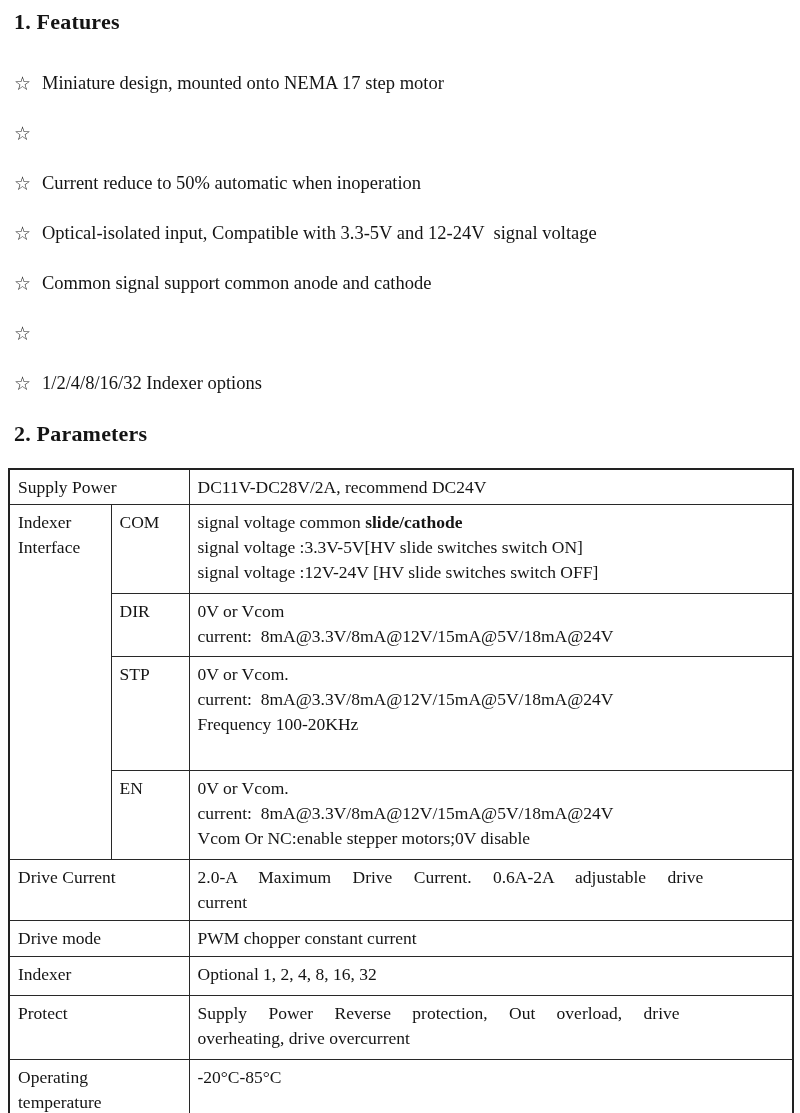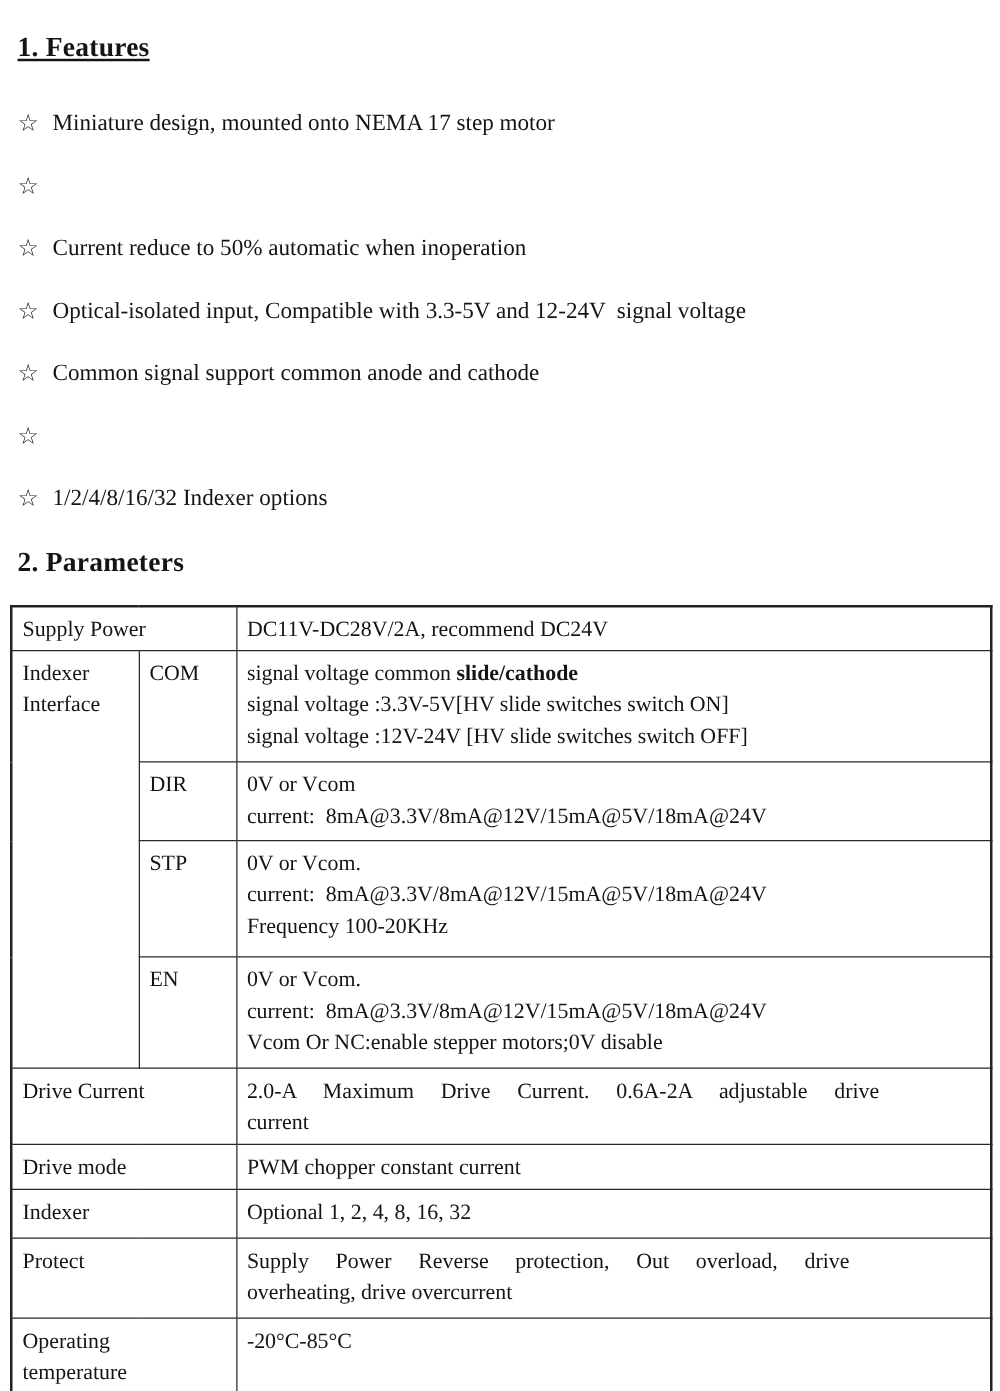--- a/index.html
+++ b/index.html
@@ -6,21 +6,21 @@
   .page{
     width:800px;height:1113px;box-sizing:border-box;
     background:#ffffff;color:#141414;
     font-family:"Liberation Serif", serif;
     padding:8px 8px 0 8px;overflow:hidden;
   }
   .heading{
     font-size:22px;font-weight:bold;line-height:28px;margin-left:6px;
     letter-spacing:0.2px;
   }
-  .heading-features{margin-top:16px;text-decoration:underline;}
+  .heading-features{margin-top:0;}
   .heading-params{margin-top:8px;}
   .features-list{margin-top:34px;margin-left:6px;}
   .feature-item{
     display:flex;align-items:flex-start;
     min-height:26px;margin-bottom:24px;
   }
   .star{
     font-family:"DejaVu Sans", sans-serif;
     font-size:19px;line-height:26px;width:28px;flex:0 0 28px;color:#1c1c1c;
   }
@@ -102,21 +102,21 @@
         <td class="cell-label">COM</td>
         <td class="cell-value cell-pre"><span>signal voltage common </span><strong>slide/cathode</strong><span>
 signal voltage :3.3V-5V[HV slide switches switch ON]
 signal voltage :12V-24V [HV slide switches switch OFF]</span></td>
       </tr>
       <tr style="height:63px">
         <td class="cell-label">DIR</td>
         <td class="cell-value cell-pre">0V or Vcom
 current:  8mA@3.3V/8mA@12V/15mA@5V/18mA@24V</td>
       </tr>
-      <tr style="height:93px">
+      <tr style="height:114px">
         <td class="cell-label">STP</td>
         <td class="cell-value cell-pre">0V or Vcom.
 current:  8mA@3.3V/8mA@12V/15mA@5V/18mA@24V
 Frequency 100-20KHz</td>
       </tr>
       <tr style="height:89px">
         <td class="cell-label">EN</td>
         <td class="cell-value cell-pre">0V or Vcom.
 current:  8mA@3.3V/8mA@12V/15mA@5V/18mA@24V
 Vcom Or NC:enable stepper motors;0V disable</td>

